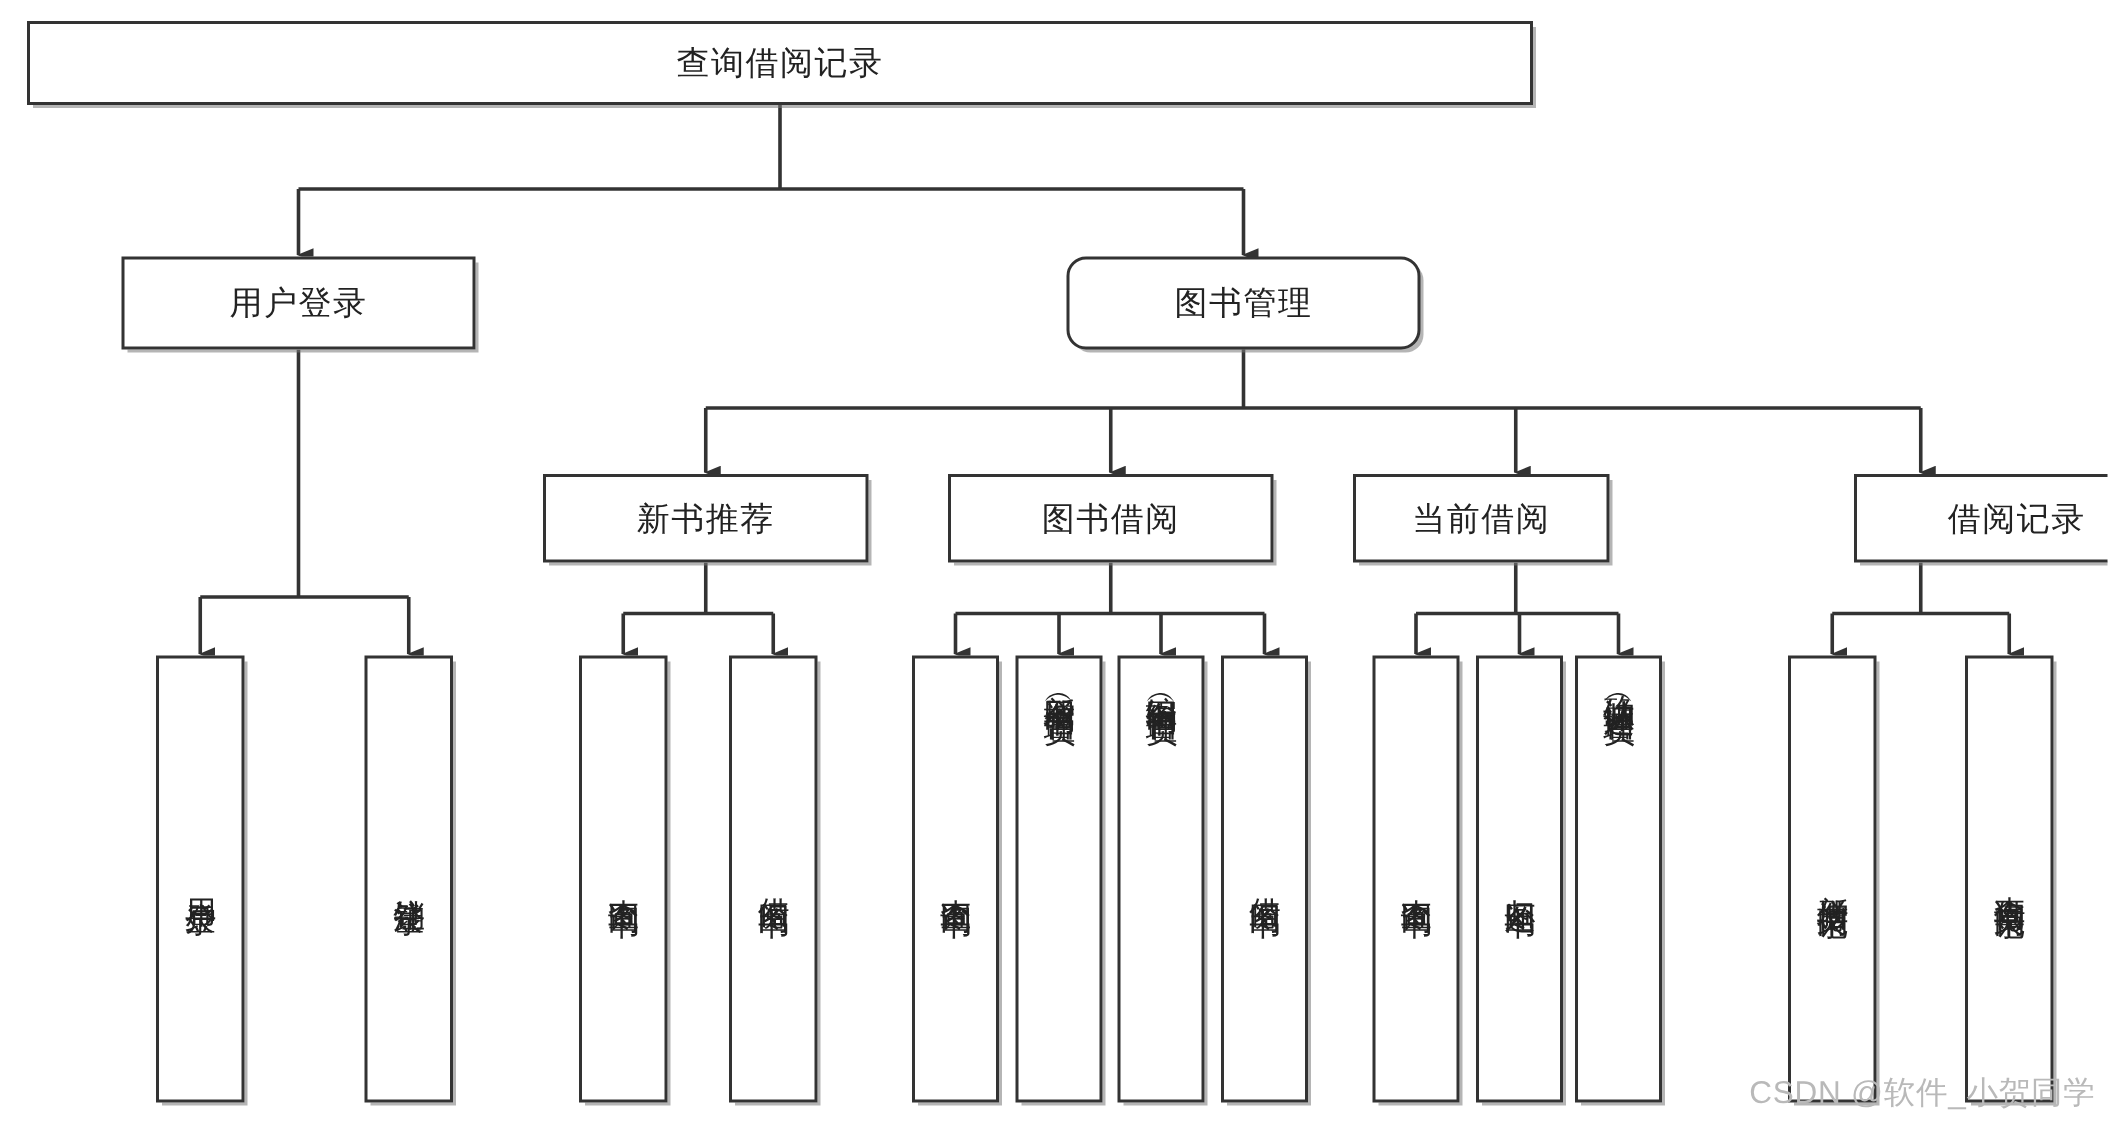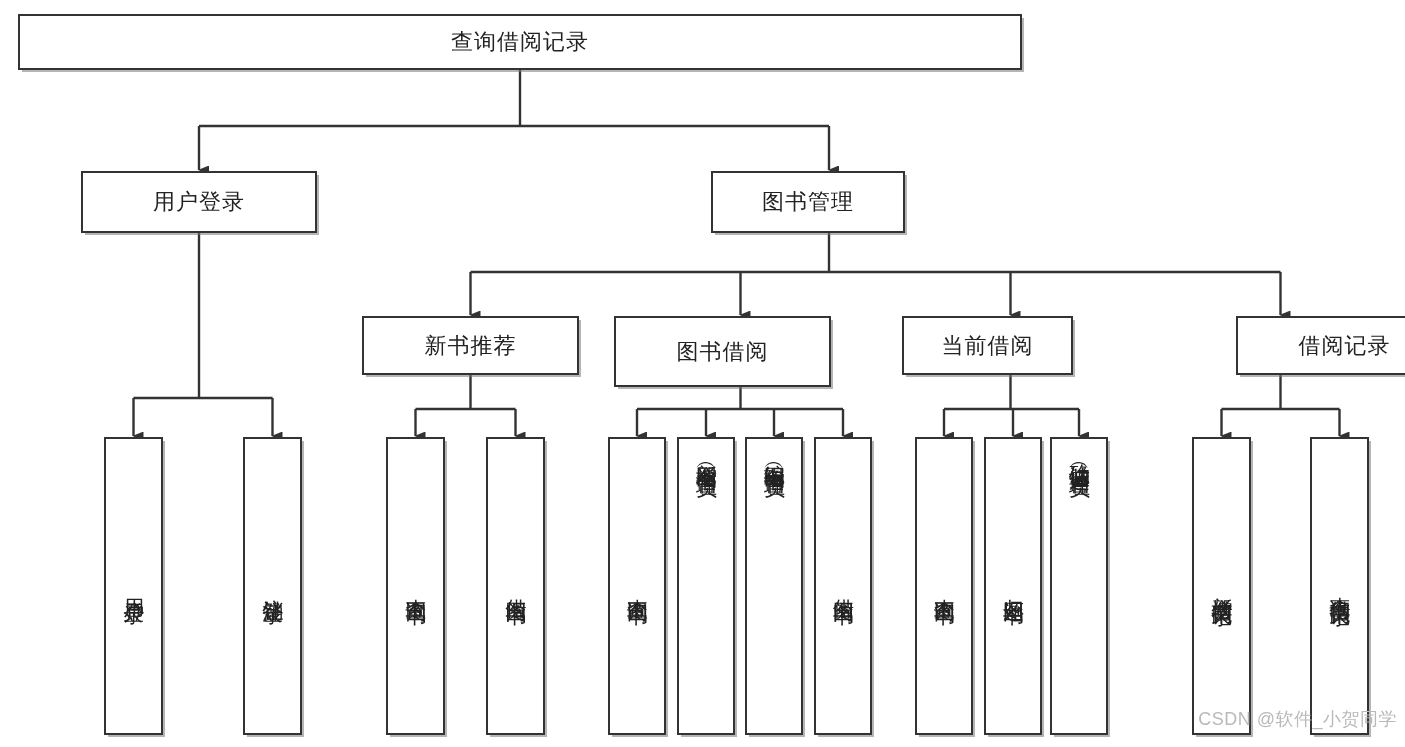--- a/index.html
+++ b/index.html
@@ -59,22 +59,22 @@
     text-orientation: upright;
     display: block;
     text-align: center;
   }
   .node.vertical.align-top {
     justify-content: flex-start;
   }
   .watermark {
     position: absolute;
     right: 8px;
-    bottom: 16px;
-    font-size: 18px;
+    bottom: 5px;
+    font-size: 21px;
     color: #b9b9b9;
     white-space: nowrap;
     letter-spacing: 0.5px;
   }
 </style>
 </head>
 <body>
 
 <div id="diagram-root">
 
@@ -121,27 +121,27 @@
       </g>
   </svg>
 
   <div id="node-layer">
       <div class="node horizontal" style="left: 18px; top: 14px; width: 1004px; height: 56px;">
         <span class="node-label">查询借阅记录</span>
       </div>
       <div class="node horizontal" style="left: 81px; top: 171px; width: 236px; height: 62px;">
         <span class="node-label">用户登录</span>
       </div>
-      <div class="node horizontal" style="left: 711px; top: 171px; width: 194px; height: 62px;">
+      <div class="node horizontal" style="left: 711px; top: 171px; width: 236px; height: 62px; border-radius: 13px;">
         <span class="node-label">图书管理</span>
       </div>
       <div class="node horizontal" style="left: 362px; top: 316px; width: 217px; height: 59px; text-align: right;">
         <span class="node-label">新书推荐</span>
       </div>
-      <div class="node horizontal" style="left: 614px; top: 316px; width: 217px; height: 71px;">
+      <div class="node horizontal" style="left: 632px; top: 316px; width: 217px; height: 59px;">
         <span class="node-label">图书借阅</span>
       </div>
       <div class="node horizontal" style="left: 902px; top: 316px; width: 171px; height: 59px;">
         <span class="node-label">当前借阅</span>
       </div>
       <div class="node horizontal" style="left: 1236px; top: 316px; width: 217px; height: 59px;">
         <span class="node-label">借阅记录</span>
       </div>
       <div class="node vertical" style="left: 104px; top: 437px; width: 59px; height: 298px;">
         <span class="node-label">用户登录</span>

